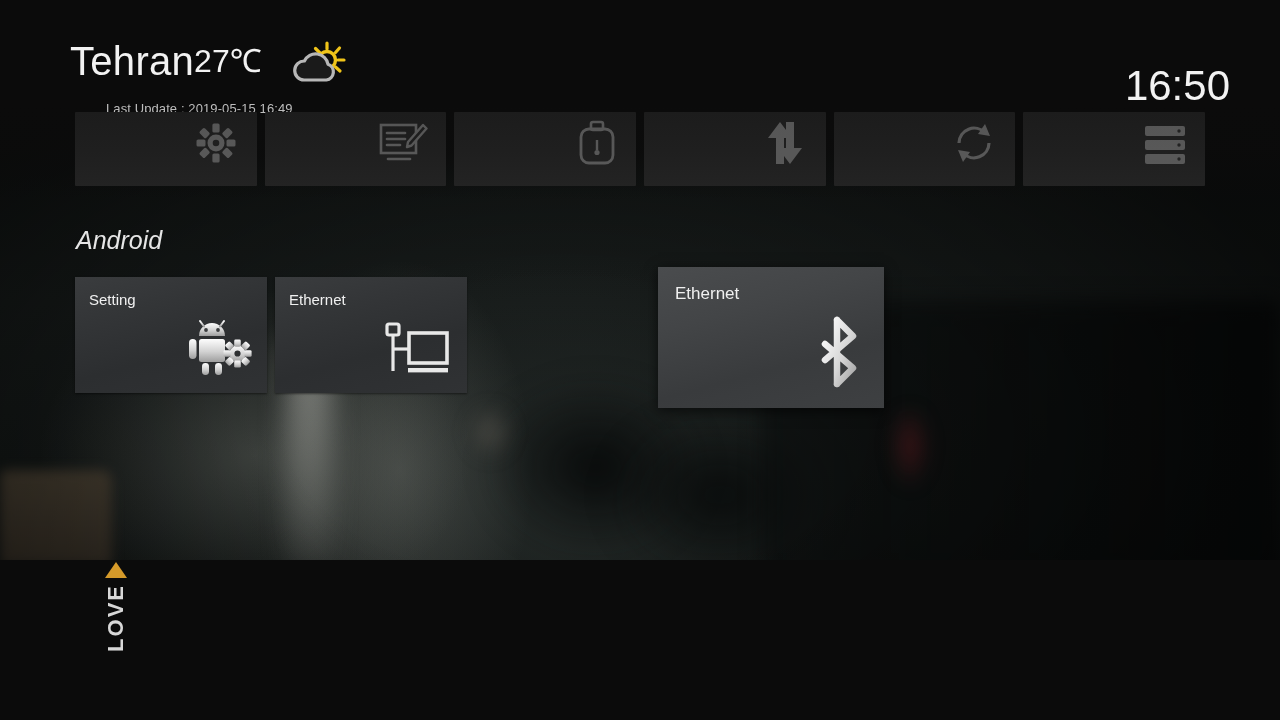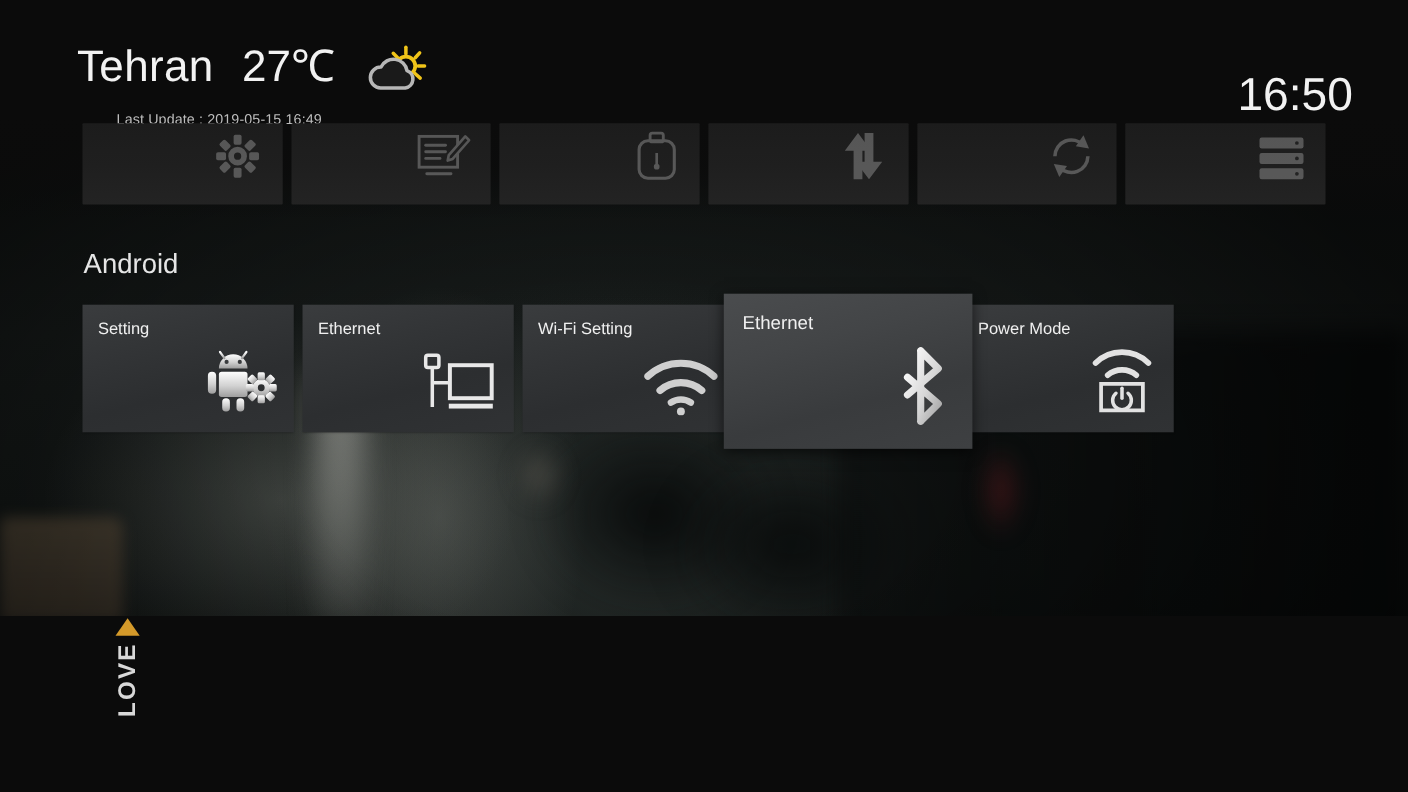--- a/index.html
+++ b/index.html
@@ -65,39 +65,39 @@
   
   .top-scrim{
     position:absolute; left:0; top:0; width:1280px; height:200px;
     background:linear-gradient(180deg,#0b0b0b 0%,#0b0b0b 52%,rgba(11,11,11,.86) 76%,rgba(11,11,11,0) 100%);
   }
 
   
   .header{ position:absolute; left:0; top:0; width:1280px; height:110px; }
   .hdr-left{ position:absolute; left:70px; top:38px; display:flex; align-items:center; }
   .city{ font-size:40px; font-weight:400; color:#f2f2f2; letter-spacing:.3px; line-height:1; }
-  .temp{ font-size:40px; font-weight:400; color:#f2f2f2; margin-left:26px; line-height:1; }
+  .temp{ font-size:32px; font-weight:400; color:#f2f2f2; line-height:1; }
   .wicon{ margin-left:28px; width:56px; height:46px; position:relative; top:2px; }
   .lastupd{ position:absolute; left:70px; top:101px; font-size:13px; color:#bdbdbd; letter-spacing:.1px;margin-left:36px; }
 
   .hdr-right{ position:absolute; right:0; top:0; width:330px; height:110px; }
   .clock{ position:absolute; right:50px; top:37px; font-size:42px; color:#f2f2f2; font-weight:400; line-height:1;margin-top:28px; }
 
   
   .toprow{ position:absolute; left:75px; top:112px; width:1130px; height:74px;
            display:flex; gap:8px; }
   .toptile{
     width:192px; height:74px; position:relative;
     background:linear-gradient(180deg,#1c1c1c 0%,#1f1f1f 52%,#232323 100%);
     border-radius:1px;
   }
   .toptile .ic{ position:absolute; right:18px; bottom:16px; opacity:.32; }
 
   
-  .sec-title{ position:absolute; left:76px; top:226px; font-size:25px; color:#e6e6e6; font-weight:400; }
+  .sec-title{ position:absolute; left:76px; top:226px; font-size:25px; color:#e6e6e6; font-weight:400;font-style:italic; }
 
   .tilerow{ position:absolute; left:75px; top:277px; width:1130px; height:116px; }
   .tile{
     position:absolute; top:0; width:192px; height:116px;
     background:linear-gradient(165deg,#3a3c3e 0%,#333537 30%,#2c2e30 62%,#303234 100%);
     box-shadow:0 1px 2px rgba(0,0,0,.5);
   }
   .tile .lbl{ position:absolute; left:14px; top:14px; font-size:15px; color:#f0f0f0; white-space:nowrap; }
   .tile .ic{ position:absolute; right:14px; bottom:10px; }
 
@@ -297,66 +297,37 @@
         <svg width="74" height="58" viewBox="0 0 74 58">
           <rect x="8" y="3" width="12" height="11" rx="2" fill="none" stroke="#e8e8e8" stroke-width="3.2"></rect>
           <line x1="14" y1="14" x2="14" y2="50" stroke="#e8e8e8" stroke-width="3.2"></line>
           <line x1="14" y1="28" x2="30" y2="28" stroke="#e8e8e8" stroke-width="3.2"></line>
           <rect x="30" y="12" width="38" height="30" fill="none" stroke="#e8e8e8" stroke-width="3.6"></rect>
           <rect x="29" y="47" width="40" height="4.4" fill="#e8e8e8"></rect>
         </svg>
       </span>
     </div>
 
-    <div class="tile" style="left:400px;">
-      <span class="lbl">Wi-Fi Setting</span>
-      <span class="ic">
-        <svg width="68" height="52" viewBox="0 0 68 52">
-          <g fill="none" stroke="#cfcfcf" stroke-linecap="round">
-            <path d="M4 16 a44 44 0 0 1 60 0" stroke-width="6.5"></path>
-            <path d="M15 29 a29 29 0 0 1 38 0" stroke-width="6.5"></path>
-            <path d="M25 40 a16 16 0 0 1 18 0" stroke-width="6"></path>
-          </g>
-          <circle cx="34" cy="48" r="3.6" fill="#cfcfcf"></circle>
-        </svg>
-      </span>
-    </div>
 
     <div class="tile focused" style="left:583px;">
       <span class="lbl">Ethernet</span>
       <span class="ic">
         <svg width="46" height="72" viewBox="0 0 46 72">
           <defs>
             <linearGradient id="btg" x1="0" y1="0" x2="1" y2="1">
               <stop offset="0%" stop-color="#ffffff"></stop>
                 <stop offset="60%" stop-color="#d6d6d6"></stop>
                 <stop offset="100%" stop-color="#a5a5a5"></stop>
             </linearGradient>
           </defs>
           <path d="M21 4 L21 68 M21 4 L37 20 L9 44 M21 68 L37 52 L9 28" fill="none" stroke="url(#btg)" stroke-width="6.5" stroke-linejoin="round" stroke-linecap="round"></path>
         </svg>
       </span>
     </div>
 
-    <div class="tile" style="left:800px;">
-      <span class="lbl">Power Mode</span>
-      <span class="ic">
-        <svg width="66" height="62" viewBox="0 0 66 62">
-          <g fill="none" stroke="#e2e2e2" stroke-linecap="round">
-            <path d="M9 14 a34 34 0 0 1 48 0" stroke-width="5.2"></path>
-            <path d="M20 25 a20 20 0 0 1 26 0" stroke-width="5.2"></path>
-          </g>
-          <path d="M14 33 H52 V57 H14 z" fill="none" stroke="#e2e2e2" stroke-width="3.4"></path>
-          <g stroke="#e2e2e2" stroke-width="3.2" fill="none" stroke-linecap="round">
-            <path d="M27.5 41.5 a8.5 8.5 0 1 0 11 0"></path>
-            <line x1="33" y1="37" x2="33" y2="46"></line>
-          </g>
-        </svg>
-      </span>
-    </div>
   </div>
 
   <div class="bottombar">
 
     <div class="love-col">
       <span class="love-tri"></span>
       <span class="love-txt">LOVE</span>
     </div>
 
   </div>

